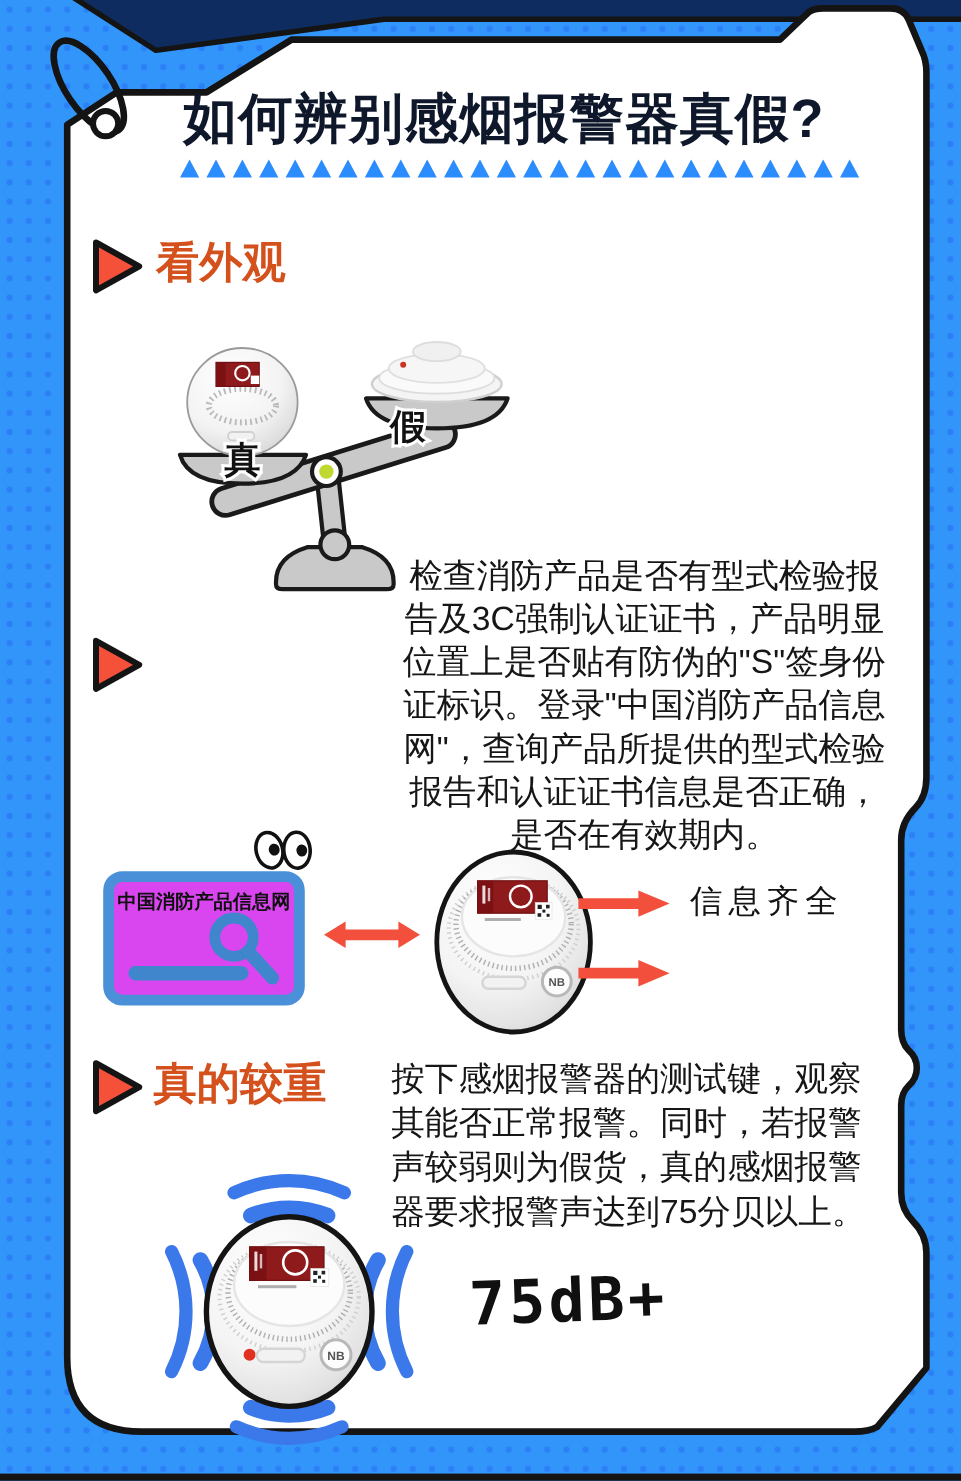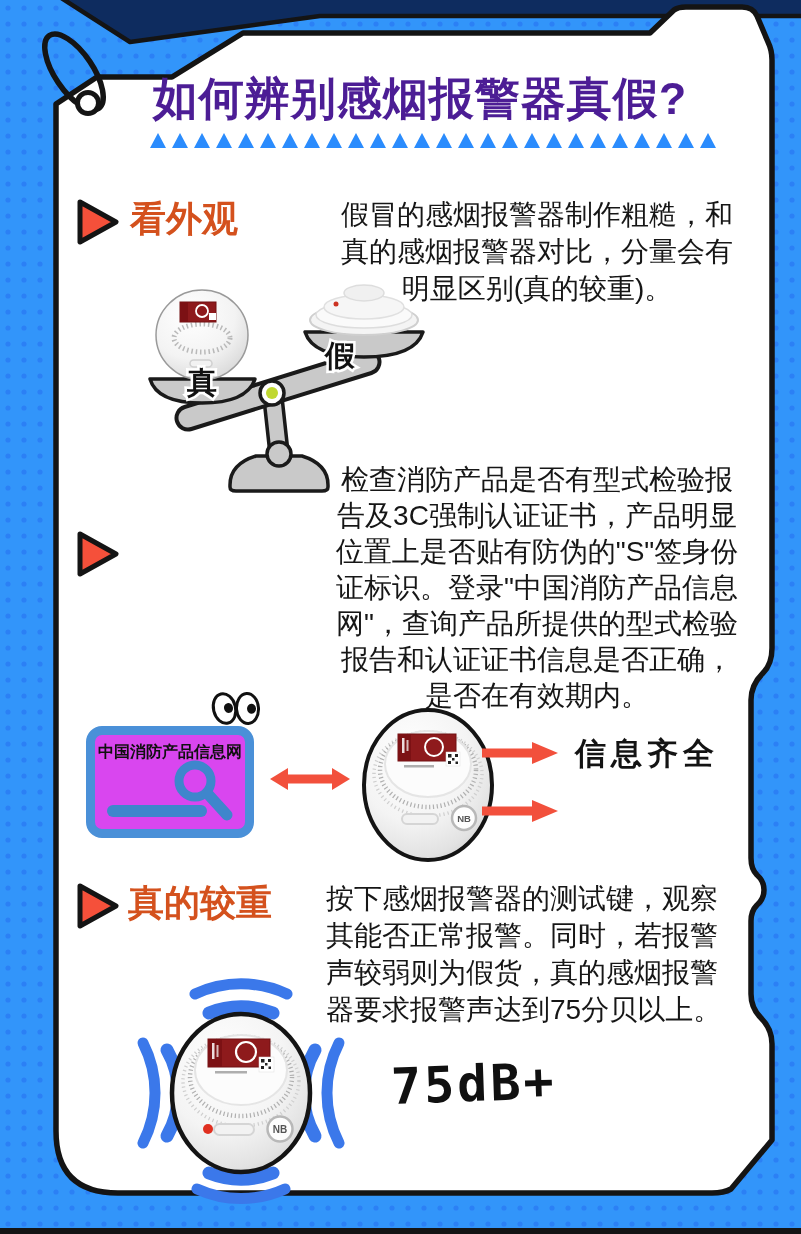--- a/index.html
+++ b/index.html
@@ -1,38 +1,38 @@
 <!DOCTYPE html>
 <html><head>
 <meta charset="utf-8">
 <style>
   html,body{margin:0;padding:0;background:#3295fa;}
   #stage{position:relative;width:801px;height:1234px;overflow:hidden;
          font-family:"Liberation Sans",sans-serif;-webkit-font-smoothing:antialiased;}
   .abs{position:absolute;}
   svg{display:block;overflow:visible;}
 
-  .title{font-size:45px;font-weight:900;color:#4c1d95;text-align:center;letter-spacing:1px;line-height:1.12;}
+  .title{font-size:45px;font-weight:900;color:#0f172a;text-align:center;letter-spacing:1px;line-height:1.12;}
   .tri-row{display:flex;gap:6px;}
   .tri{width:0;height:0;border-left:8px solid transparent;border-right:8px solid transparent;border-bottom:15px solid #2b8cfd;}
 
   .slabel{font-size:36px;font-weight:800;color:#d4511d;line-height:1.18;}
   .slabel.center{text-align:center;}
   .body-text{font-size:28px;line-height:37px;font-weight:500;color:#161616;text-align:center;}
 
   .website-card{width:150px;height:94px;background:#d946ef;border:9px solid #4a90d8;border-radius:16px;}
   .site-name{margin-top:7px;text-align:center;font-size:16px;font-weight:800;color:#101010;white-space:nowrap;}
   .bar{position:absolute;left:12px;bottom:12px;width:100px;height:12px;border-radius:7px;background:#3f86cc;}
 
   .eye{display:inline-block;width:19px;height:27px;background:#fff;border:3.5px solid #111;border-radius:50%;position:relative;}
   .eye:after{content:"";position:absolute;right:1px;top:9px;width:9px;height:10px;border-radius:50%;background:#111;}
   .eye.l{transform:rotate(-14deg);}
   .eye.r{transform:rotate(-4deg);margin-left:-2px;}
 
-  .callout{font-size:31px;font-weight:700;color:#131313;letter-spacing:5px;white-space:nowrap;
+  .callout{font-size:27px;font-weight:400;color:#131313;letter-spacing:5px;white-space:nowrap;
            text-shadow:0 0 2px #fff,0 0 2px #fff;}
   .db{font-family:"DejaVu Sans Mono",monospace;font-size:50px;font-weight:700;color:#101010;
       letter-spacing:3px;transform:rotate(-2deg);white-space:nowrap;}
 </style>
 </head>
 <body>
 
 <div id="stage">
 
   <svg class="abs" style="left:0;top:0;" width="801" height="1234" viewBox="0 0 801 1234">
@@ -94,21 +94,20 @@
       <span class="tri"></span>
       <span class="tri"></span>
       <span class="tri"></span>
       <span class="tri"></span>
     </div>
 
   <svg class="abs" style="left:76px;top:198px;" width="44" height="48" viewBox="0 0 44 48">
     <polygon points="4,4 40,24 4,44" fill="#f5503a" stroke="#141414" stroke-width="5" stroke-linejoin="round"></polygon>
   </svg>
   <div class="abs slabel" style="left:130px;top:198px;">看外观</div>
-  <div class="abs body-text" style="left:332px;top:196px;width:410px;">假冒的感烟报警器制作粗糙，和真的感烟报警器对比，分量会有明显区别(真的较重)。</div>
 
   <svg class="abs" style="left:130px;top:280px;" width="360" height="220" viewBox="0 0 360 220">
 
     <path d="M100,205 Q100,184 126,176 L172,176 Q198,184 198,205 L198,207 Q198,211 192,211 L106,211 Q100,211 100,207 Z" fill="#c9c9c9" stroke="#1a1a1a" stroke-width="3.5"></path>
     <polygon points="133,110 151,108 158,172 140,174" fill="#c9c9c9" stroke="#1a1a1a" stroke-width="3.5" stroke-linejoin="round"></polygon>
     <circle cx="149" cy="174" r="12" fill="#c9c9c9" stroke="#1a1a1a" stroke-width="3.5"></circle>
 
     <line x1="58" y1="138" x2="238" y2="82" stroke="#1a1a1a" stroke-width="27" stroke-linecap="round"></line>
     <line x1="58" y1="138" x2="238" y2="82" stroke="#c9c9c9" stroke-width="19" stroke-linecap="round"></line>
 

